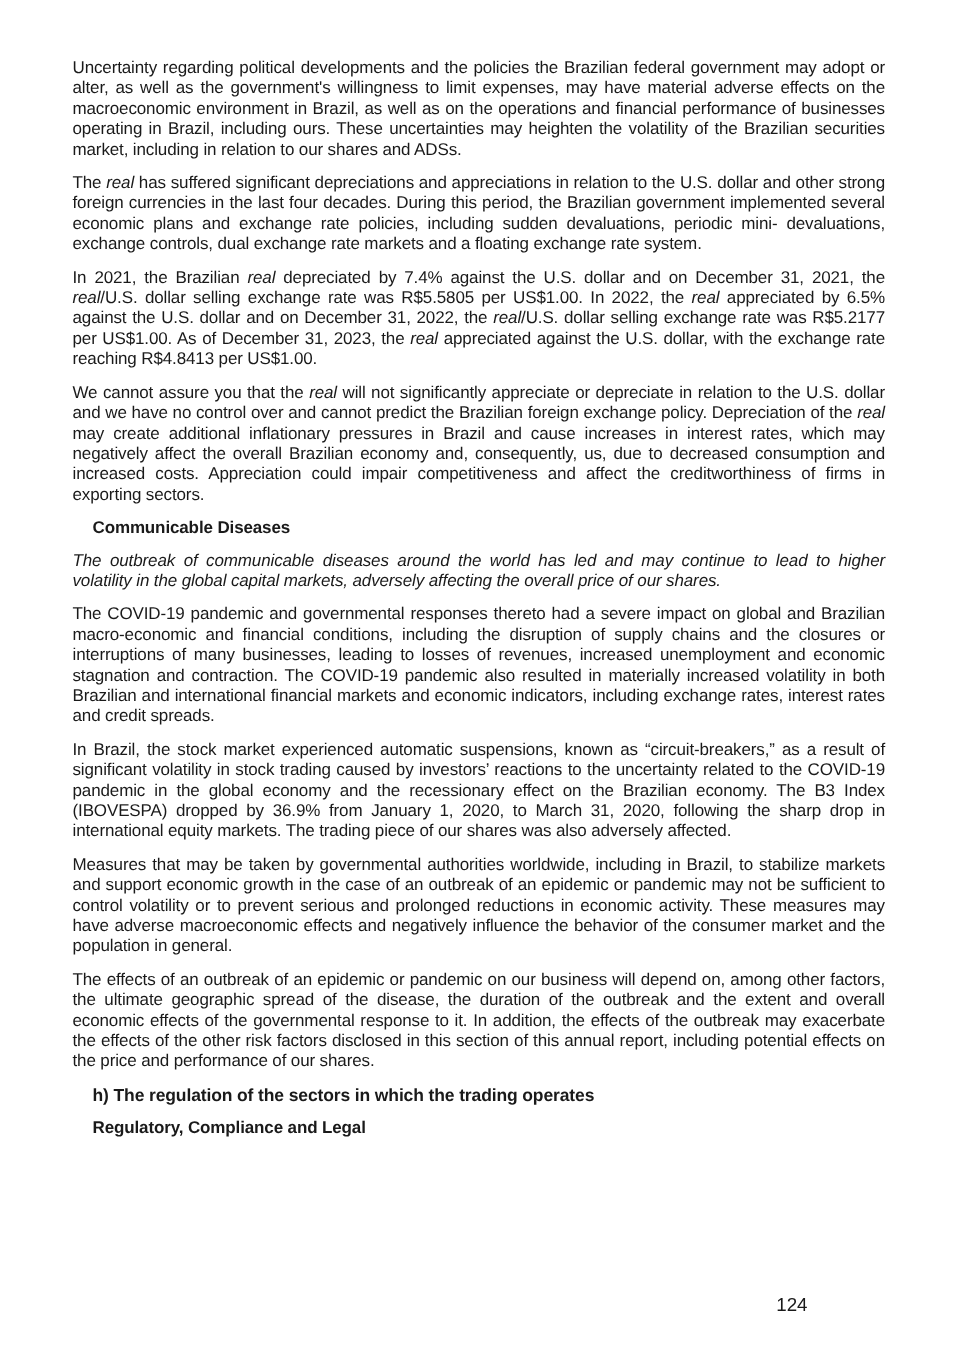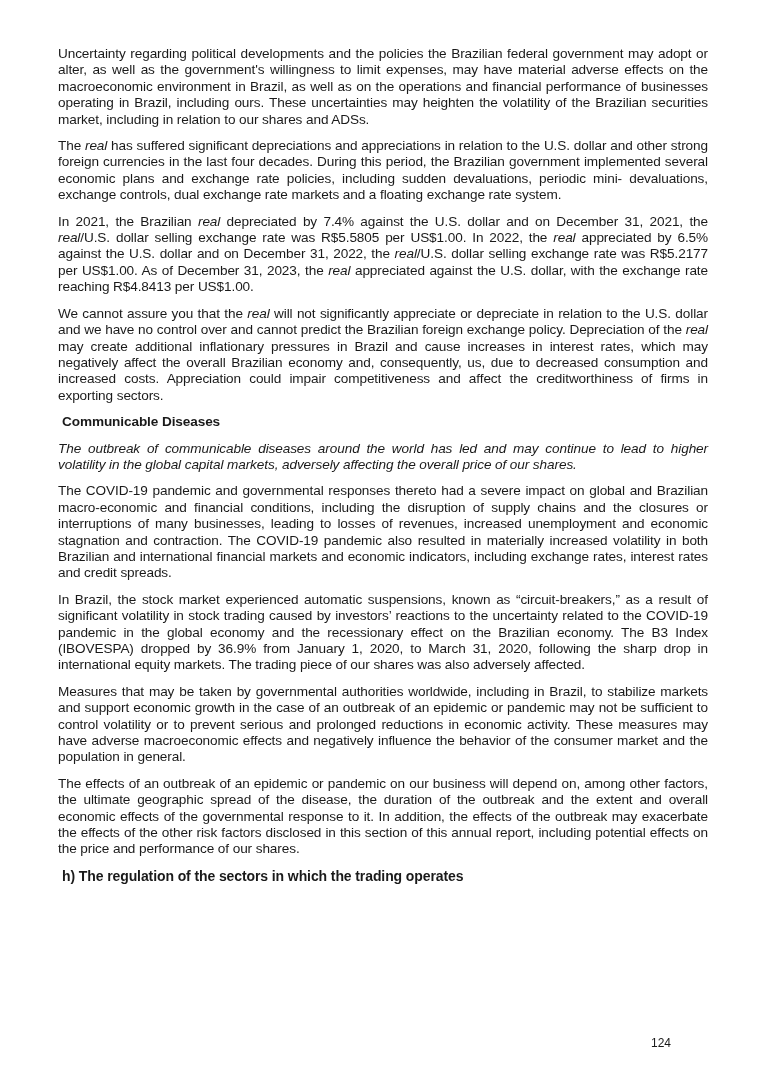--- a/index.html
+++ b/index.html
@@ -5,26 +5,26 @@
   html, body { margin: 0; padding: 0; background: #ffffff; }
   body { width: 766px; height: 1083px; position: relative; overflow: hidden; }
   .page {
     position: absolute; left: 58px; top: 46px; width: 650px;
     font-family: "Liberation Sans", sans-serif;
     font-size: 13.6px; line-height: 16.4px; color: #1a1a1a;
     letter-spacing: -0.1px;
   }
   p { margin: 0 0 10px 0; text-align: justify; }
   .italic { font-style: italic; }
-  .heading { font-weight: bold; color: #1a1a1a; margin: 0 0 10px 4px; }
+  .heading { font-weight: bold; color: #1a1a1a; margin: 0 0 10px 16px; }
   .heading.lg { font-size: 14px; }
   em { font-style: italic; }
   .page-number {
-    position: absolute; left: 651px; top: 1036px;
-    font-family: "Liberation Sans", sans-serif; font-size: 12px; color: #1a1a1a;
+    position: absolute; left: 621px; top: 1036px;
+    font-family: "Liberation Sans", sans-serif; font-size: 15px; color: #1a1a1a;
   }
 </style>
 </head>
 <body>
 
 <div class="page">
   <p>Uncertainty regarding political developments and the policies the Brazilian federal government may adopt or alter, as well as the government's willingness to limit expenses, may have material adverse effects on the macroeconomic environment in Brazil, as well as on the operations and financial performance of businesses operating in Brazil, including ours. These uncertainties may heighten the volatility of the Brazilian securities market, including in relation to our shares and ADSs.</p>
 
   <p><span>The </span><em>real</em><span> has suffered significant depreciations and appreciations in relation to the U.S. dollar and other strong foreign currencies in the last four decades. During this period, the Brazilian government implemented several economic plans and exchange rate policies, including sudden devaluations, periodic mini- devaluations, exchange controls, dual exchange rate markets and a floating exchange rate system.</span></p>
 
@@ -33,15 +33,16 @@
   <p><span>We cannot assure you that the </span><em>real</em><span> will not significantly appreciate or depreciate in relation to the U.S. dollar and we have no control over and cannot predict the Brazilian foreign exchange policy. Depreciation of the </span><em>real</em><span> may create additional inflationary pressures in Brazil and cause increases in interest rates, which may negatively affect the overall Brazilian economy and, consequently, us, due to decreased consumption and increased costs. Appreciation could impair competitiveness and affect the creditworthiness of firms in exporting sectors.</span></p>
 
   <div class="heading">Communicable Diseases</div>
   <p class="italic">The outbreak of communicable diseases around the world has led and may continue to lead to higher volatility in the global capital markets, adversely affecting the overall price of our shares.</p>
   <p>The COVID-19 pandemic and governmental responses thereto had a severe impact on global and Brazilian macro-economic and financial conditions, including the disruption of supply chains and the closures or interruptions of many businesses, leading to losses of revenues, increased unemployment and economic stagnation and contraction. The COVID-19 pandemic also resulted in materially increased volatility in both Brazilian and international financial markets and economic indicators, including exchange rates, interest rates and credit spreads.</p>
   <p>In Brazil, the stock market experienced automatic suspensions, known as “circuit-breakers,” as a result of significant volatility in stock trading caused by investors’ reactions to the uncertainty related to the COVID-19 pandemic in the global economy and the recessionary effect on the Brazilian economy. The B3 Index (IBOVESPA) dropped by 36.9% from January 1, 2020, to March 31, 2020, following the sharp drop in international equity markets. The trading piece of our shares was also adversely affected.</p>
   <p>Measures that may be taken by governmental authorities worldwide, including in Brazil, to stabilize markets and support economic growth in the case of an outbreak of an epidemic or pandemic may not be sufficient to control volatility or to prevent serious and prolonged reductions in economic activity. These measures may have adverse macroeconomic effects and negatively influence the behavior of the consumer market and the population in general.</p>
   <p>The effects of an outbreak of an epidemic or pandemic on our business will depend on, among other factors, the ultimate geographic spread of the disease, the duration of the outbreak and the extent and overall economic effects of the governmental response to it. In addition, the effects of the outbreak may exacerbate the effects of the other risk factors disclosed in this section of this annual report, including potential effects on the price and performance of our shares.</p>
 
   <div class="heading lg">h) The regulation of the sectors in which the trading operates</div>
+  <div class="heading">Regulatory, Compliance and Legal</div>
 </div>
 
 <div class="page-number">124</div>
 
 </body></html>

